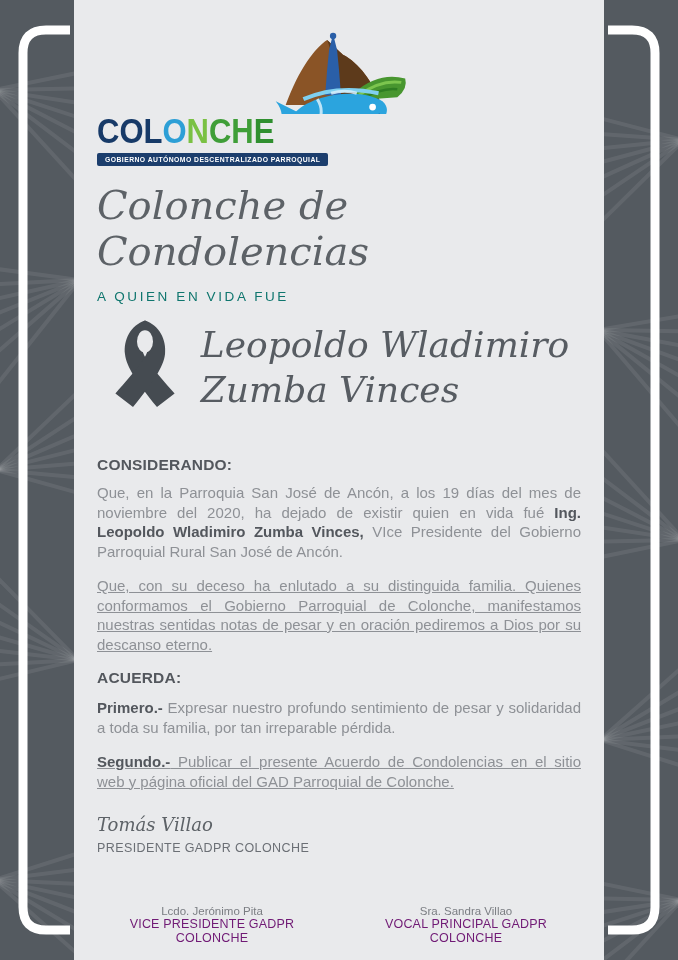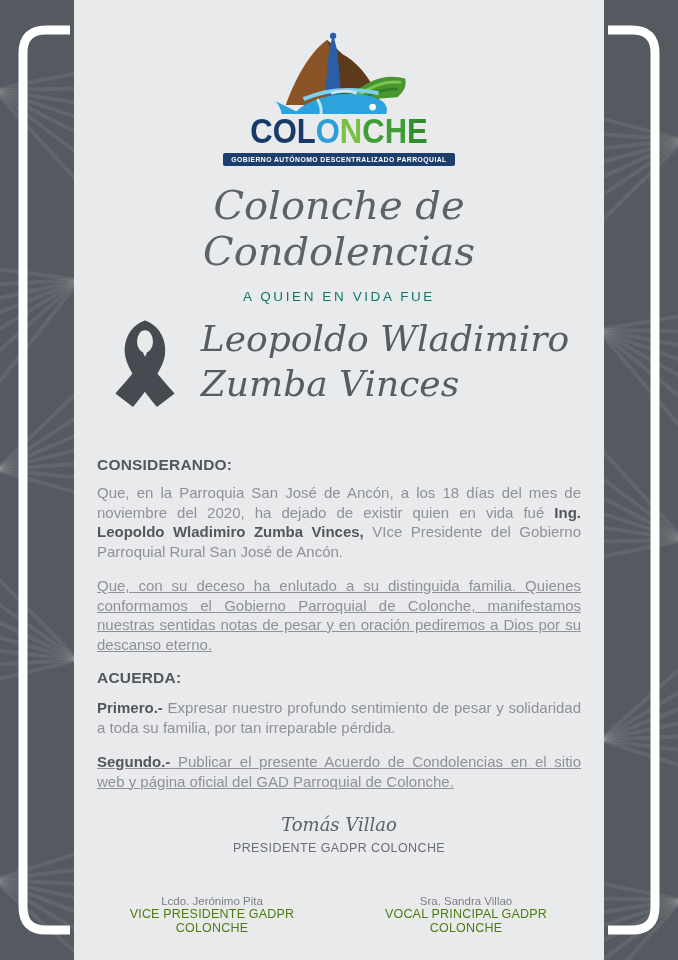--- a/index.html
+++ b/index.html
@@ -7,54 +7,54 @@
     position:relative;width:678px;height:960px;margin:0 auto;
     background:#e9eaec;overflow:hidden;
     font-family:"Liberation Sans",sans-serif;
   }
   
   .pillar{position:absolute;top:0;bottom:0;width:74px;background:#545a60;}
   .pillar.left{left:0;} .pillar.right{right:0;}
   .pillar svg{display:block;}
   
   .content{position:absolute;left:74px;right:74px;top:0;bottom:0;padding:0 23px;}
-  .center{text-align:center;}
+  .center{text-align:left;}
   
   .emblem{margin:30px auto 0;display:block;}
   .wordmark{margin-top:2px;font-weight:900;font-size:31px;line-height:32px;letter-spacing:0px;}
   .wordmark span{display:inline-block;transform:scaleY(1.12);}
   .logo-banner{
     display:inline-block;margin-top:3px;background:#1c3e6d;color:#ffffff;
     font-size:6.8px;font-weight:bold;letter-spacing:0.45px;
     padding:3px 8px 3px;border-radius:2px;
   }
   
   .script{font-family:"DejaVu Serif",serif;font-style:italic;color:#5d6267;}
   .doc-title{margin-top:16px;font-size:40px;line-height:46px;}
   .subtitle{margin-top:15px;font-size:13.5px;letter-spacing:2.6px;color:#0f766e;}
   
-  .deceased-row{margin-top:12px;display:flex;align-items:flex-start;justify-content:center;gap:20px;}
+  .deceased-row{margin-top:12px;display:flex;align-items:center;justify-content:center;gap:20px;}
   .deceased-name{font-size:36px;line-height:45px;color:#575c62;}
   
   .heading{margin-top:38px;font-size:15.5px;font-weight:bold;color:#53575d;letter-spacing:0.2px;}
   .para{margin-top:9px;font-size:15px;line-height:19.5px;color:#8e9196;text-align:justify;}
   .para .bold{font-weight:bold;color:#53575d;}
   .mt13{margin-top:13px;text-decoration:underline;}
   
   .president{margin-top:20px;}
   .president-name{font-size:18px;line-height:28px;}
   .president-title{font-size:12.5px;color:#6b6f75;letter-spacing:0.4px;margin-top:2px;}
   
   .sig-grid{
-    margin-top:40px;display:grid;grid-template-columns:1fr 1fr;
+    margin-top:50px;display:grid;grid-template-columns:1fr 1fr;
     row-gap:47px;column-gap:10px;gap:24px;
   }
   .sig{text-align:center;}
   .sig-name{font-size:11.5px;color:#7b7e83;}
-  .sig-title{font-size:12.5px;color:#4d7c0f;letter-spacing:0.2px;}
+  .sig-title{font-size:12.5px;color:#701a75;letter-spacing:0.2px;}
 </style>
 </head>
 <body>
 
 <div class="canvas">
 
   <div class="pillar left">
     <svg width="74" height="960">
       <defs>
         <g id="fan" stroke="#ffffff" stroke-opacity="0.08" stroke-width="4" fill="none">
@@ -125,21 +125,21 @@
         <ellipse cx="45" cy="28" rx="10" ry="14" fill="#e9eaec"></ellipse>
       </svg>
       <div class="script">
         <div class="deceased-name">Leopoldo Wladimiro</div>
         <div class="deceased-name">Zumba Vinces</div>
       </div>
     </div>
 
     <div class="heading">CONSIDERANDO:</div>
 
-    <p class="para"><span>Que, en la Parroquia San José de Ancón, a los 18 días del mes de noviembre del 2020, ha dejado de existir quien en vida fué </span><span class="bold">Ing. Leopoldo Wladimiro Zumba Vinces,</span><span> VIce Presidente del Gobierno Parroquial Rural San José de Ancón.</span></p>
+    <p class="para"><span>Que, en la Parroquia San José de Ancón, a los 19 días del mes de noviembre del 2020, ha dejado de existir quien en vida fué </span><span class="bold">Ing. Leopoldo Wladimiro Zumba Vinces,</span><span> VIce Presidente del Gobierno Parroquial Rural San José de Ancón.</span></p>
 
     <p class="para mt13">Que, con su deceso ha enlutado a su distinguida familia. Quienes conformamos el Gobierno Parroquial de Colonche, manifestamos nuestras sentidas notas de pesar y en oración pediremos a Dios por su descanso eterno.</p>
 
     <div class="heading" style="margin-top:14px;">ACUERDA:</div>
 
     <p class="para" style="margin-top:11px;"><span class="bold">Primero.-</span><span> Expresar nuestro profundo sentimiento de pesar y solidaridad a toda su familia, por tan irreparable pérdida.</span></p>
 
     <p class="para mt13"><span class="bold">Segundo.-</span><span> Publicar el presente Acuerdo de Condolencias en el sitio web y página oficial del GAD Parroquial de Colonche.</span></p>
 
     <div class="center president">

